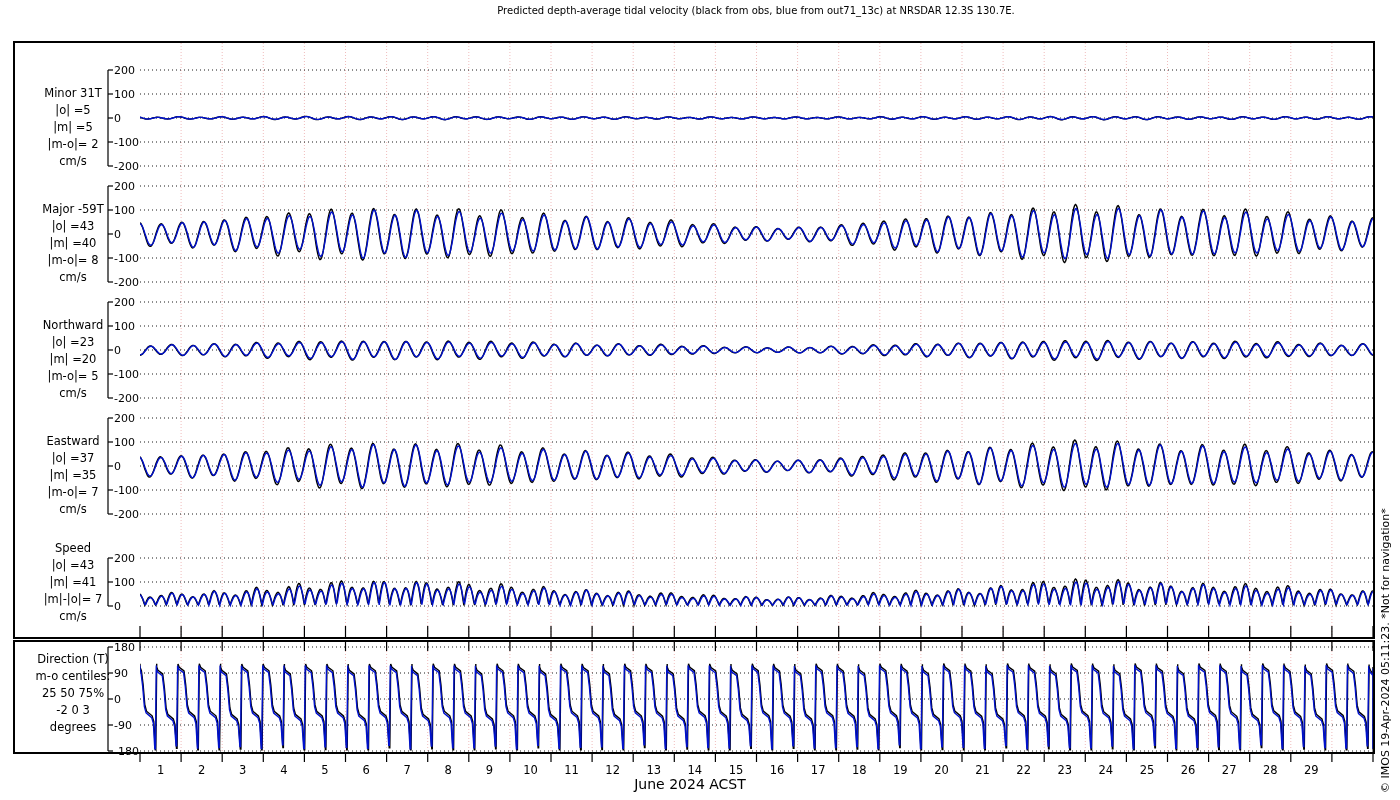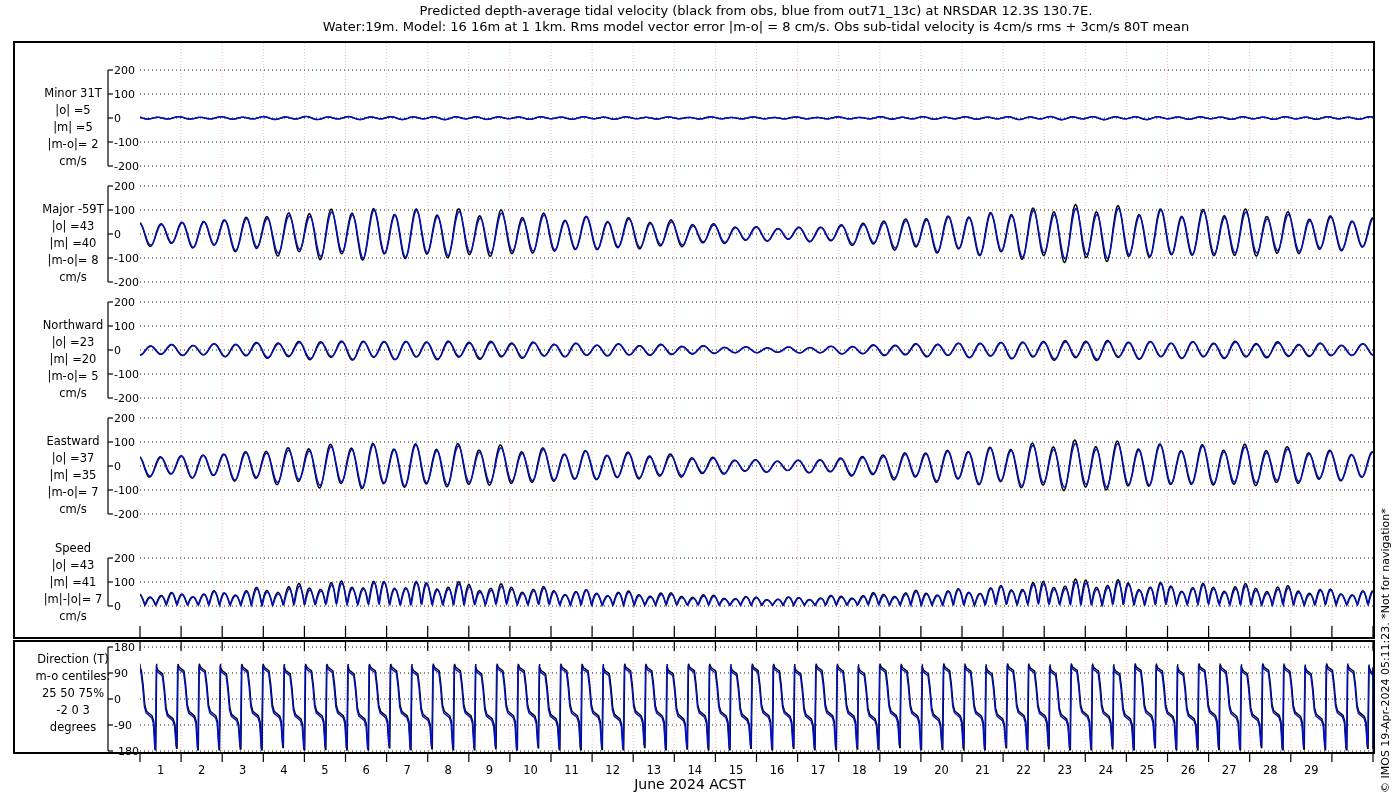--- a/index.html
+++ b/index.html
@@ -1,27 +1,26 @@
 <!DOCTYPE html>
 <html><head>
 <meta charset="utf-8">
 <style>
   html,body{margin:0;padding:0;background:#ffffff;}
   body{width:1400px;height:800px;position:relative;overflow:hidden;
        font-family:"DejaVu Sans","Liberation Sans",sans-serif;color:#000;}
   .titleblock{position:absolute;top:3px;left:156px;width:1200px;text-align:center;line-height:16px;}
-  .titleblock .t1,.titleblock .t2{font-size:13px;white-space:nowrap;}
+  .titleblock .t1,.titleblock .t2{font-size:10px;white-space:nowrap;}
   #chartsvg{position:absolute;left:0;top:0;}
 </style>
 </head>
 <body>
 
 <div class="titleblock">
   <div class="t1">Predicted depth-average tidal velocity (black from obs, blue from out71_13c) at NRSDAR 12.3S 130.7E.</div>
-  <div class="t2">Water:19m. Model: 16 16m at 1 1km. Rms model vector error |m-o| = 8 cm/s. Obs sub-tidal velocity is 4cm/s rms + 3cm/s 80T mean</div>
 </div>
 
 <svg id="chartsvg" width="1400" height="800">
     <rect x="14" y="42" width="1360" height="596" fill="none" stroke="#000000" stroke-width="2"></rect>
     <rect x="14" y="641" width="1360" height="112" fill="none" stroke="#000000" stroke-width="2"></rect>
     <g>
       <line x1="181.1" y1="43" x2="181.1" y2="637" stroke="#f0bcbc" stroke-width="1" stroke-dasharray="1 2"></line>
       <line x1="181.1" y1="642" x2="181.1" y2="752" stroke="#f0bcbc" stroke-width="1" stroke-dasharray="1 2"></line>
       <line x1="222.2" y1="43" x2="222.2" y2="637" stroke="#f0bcbc" stroke-width="1" stroke-dasharray="1 2"></line>
       <line x1="222.2" y1="642" x2="222.2" y2="752" stroke="#f0bcbc" stroke-width="1" stroke-dasharray="1 2"></line>

